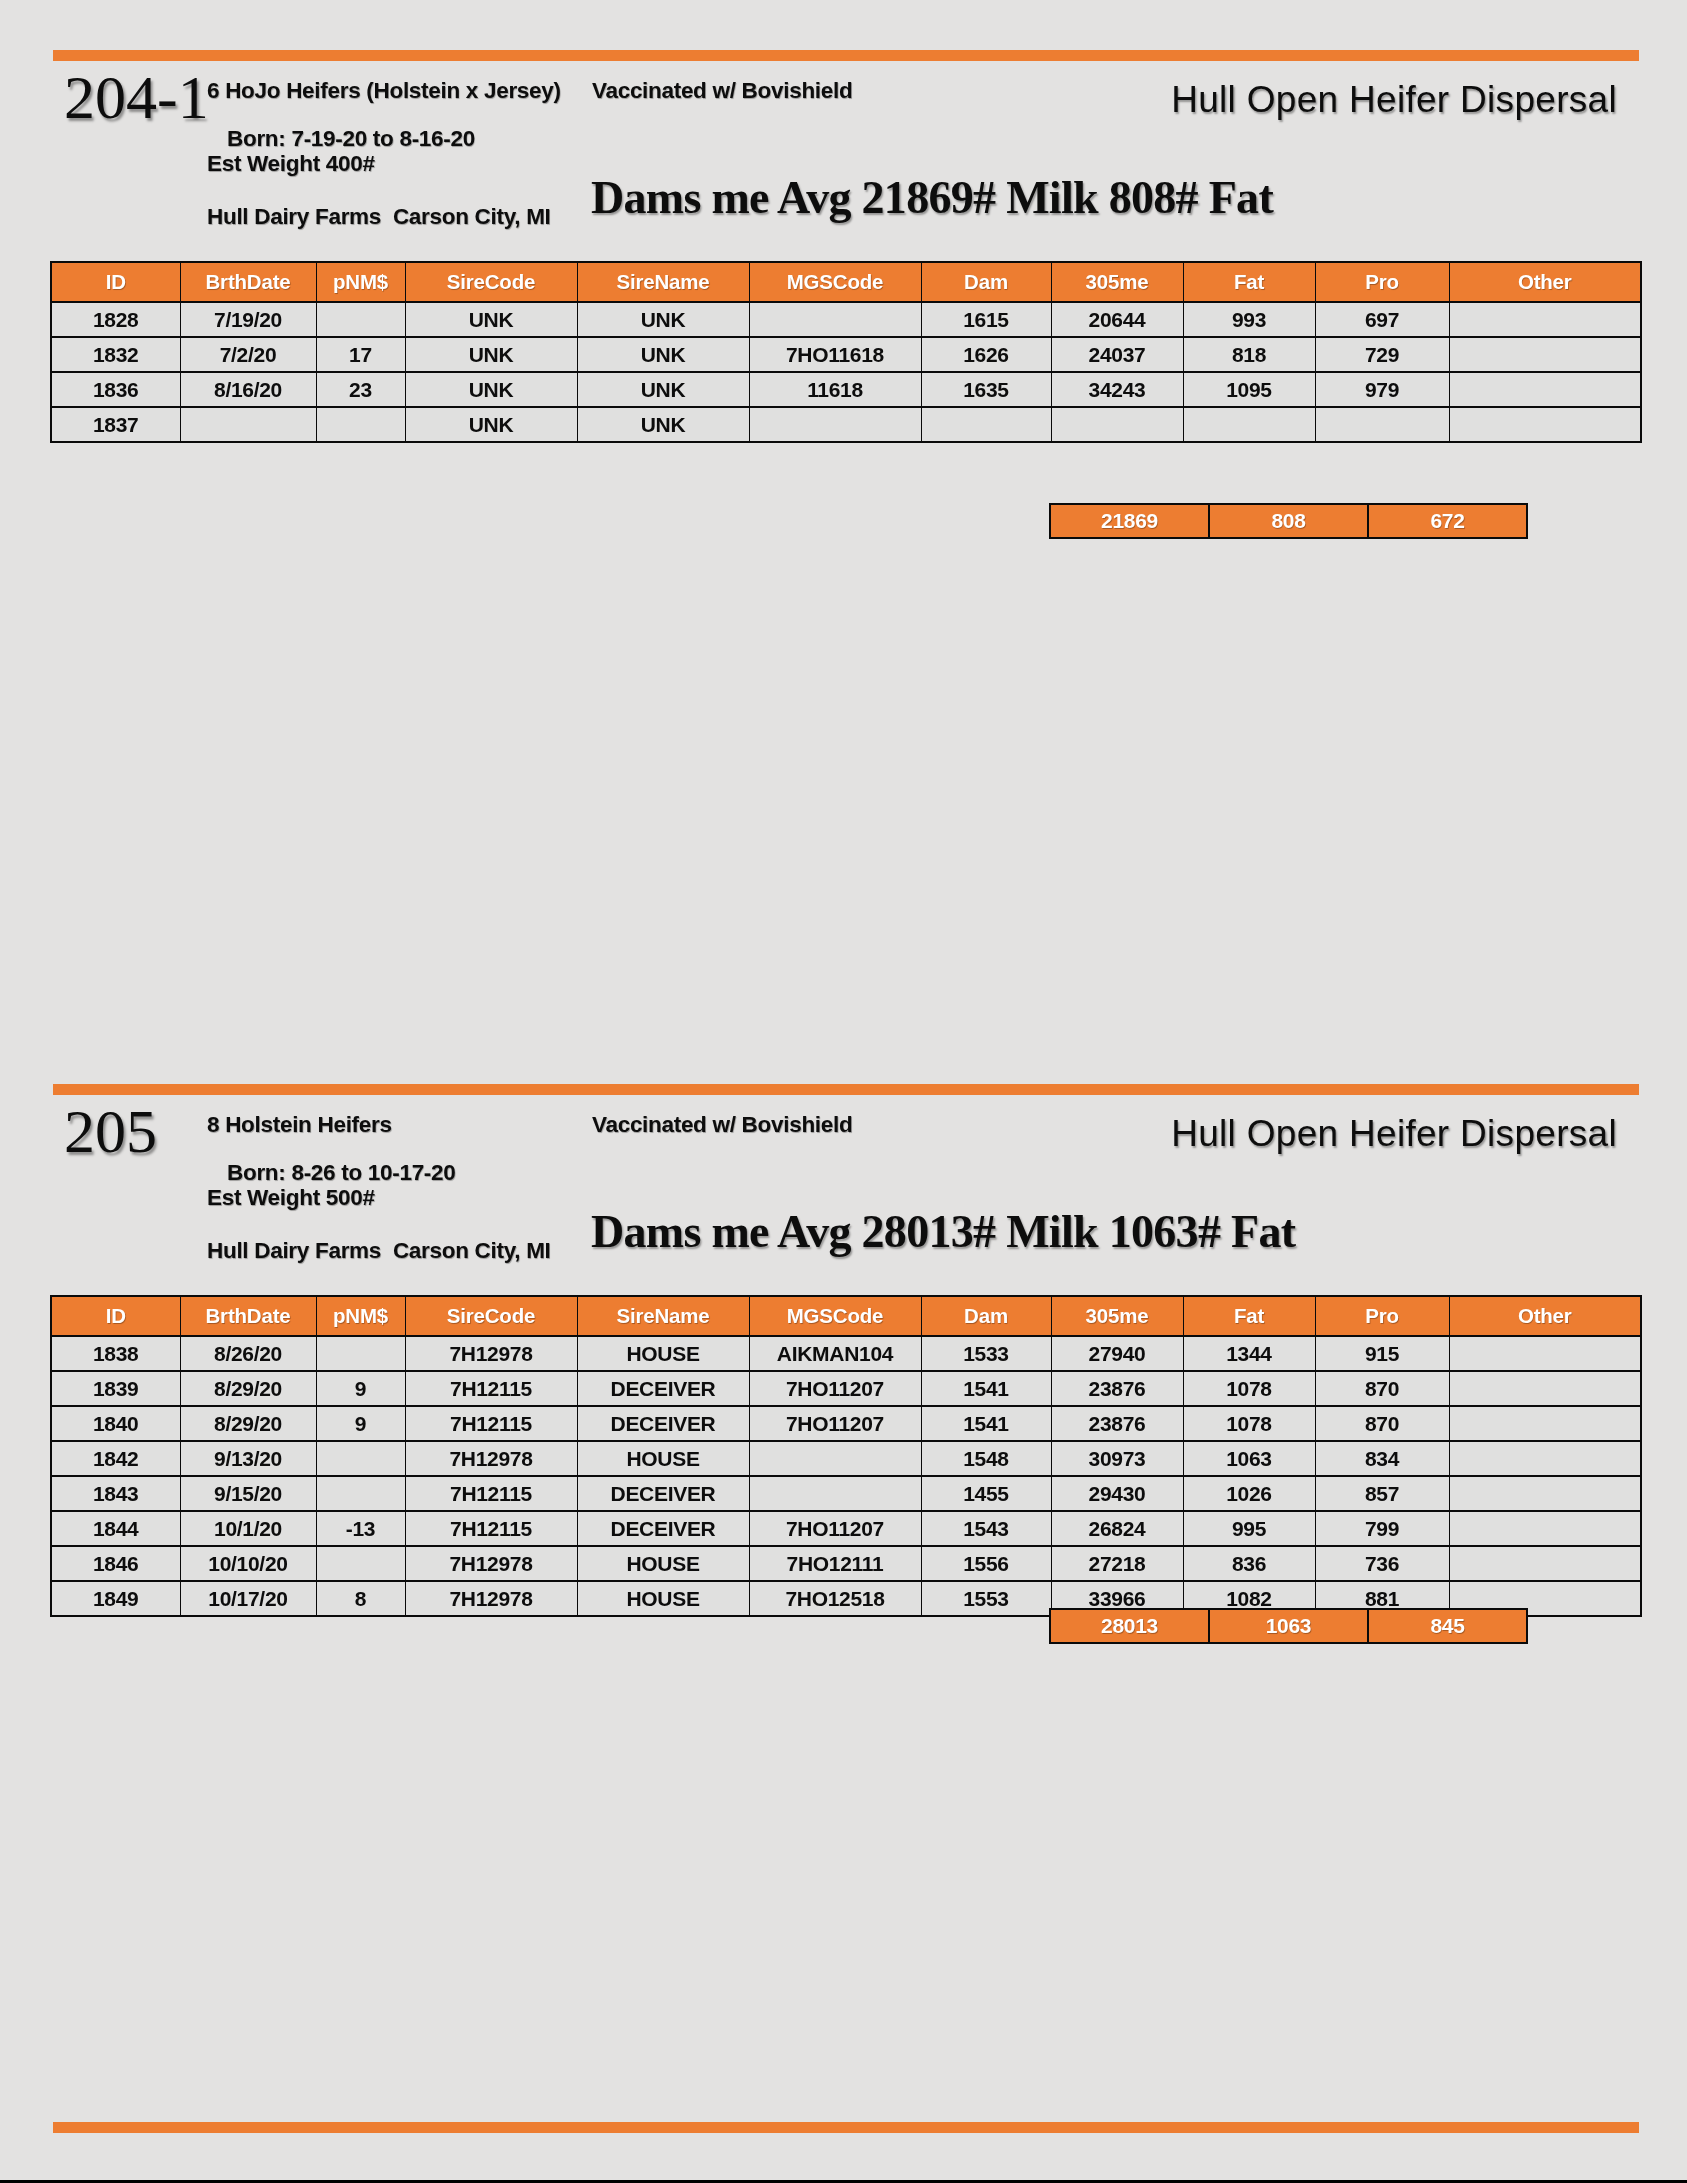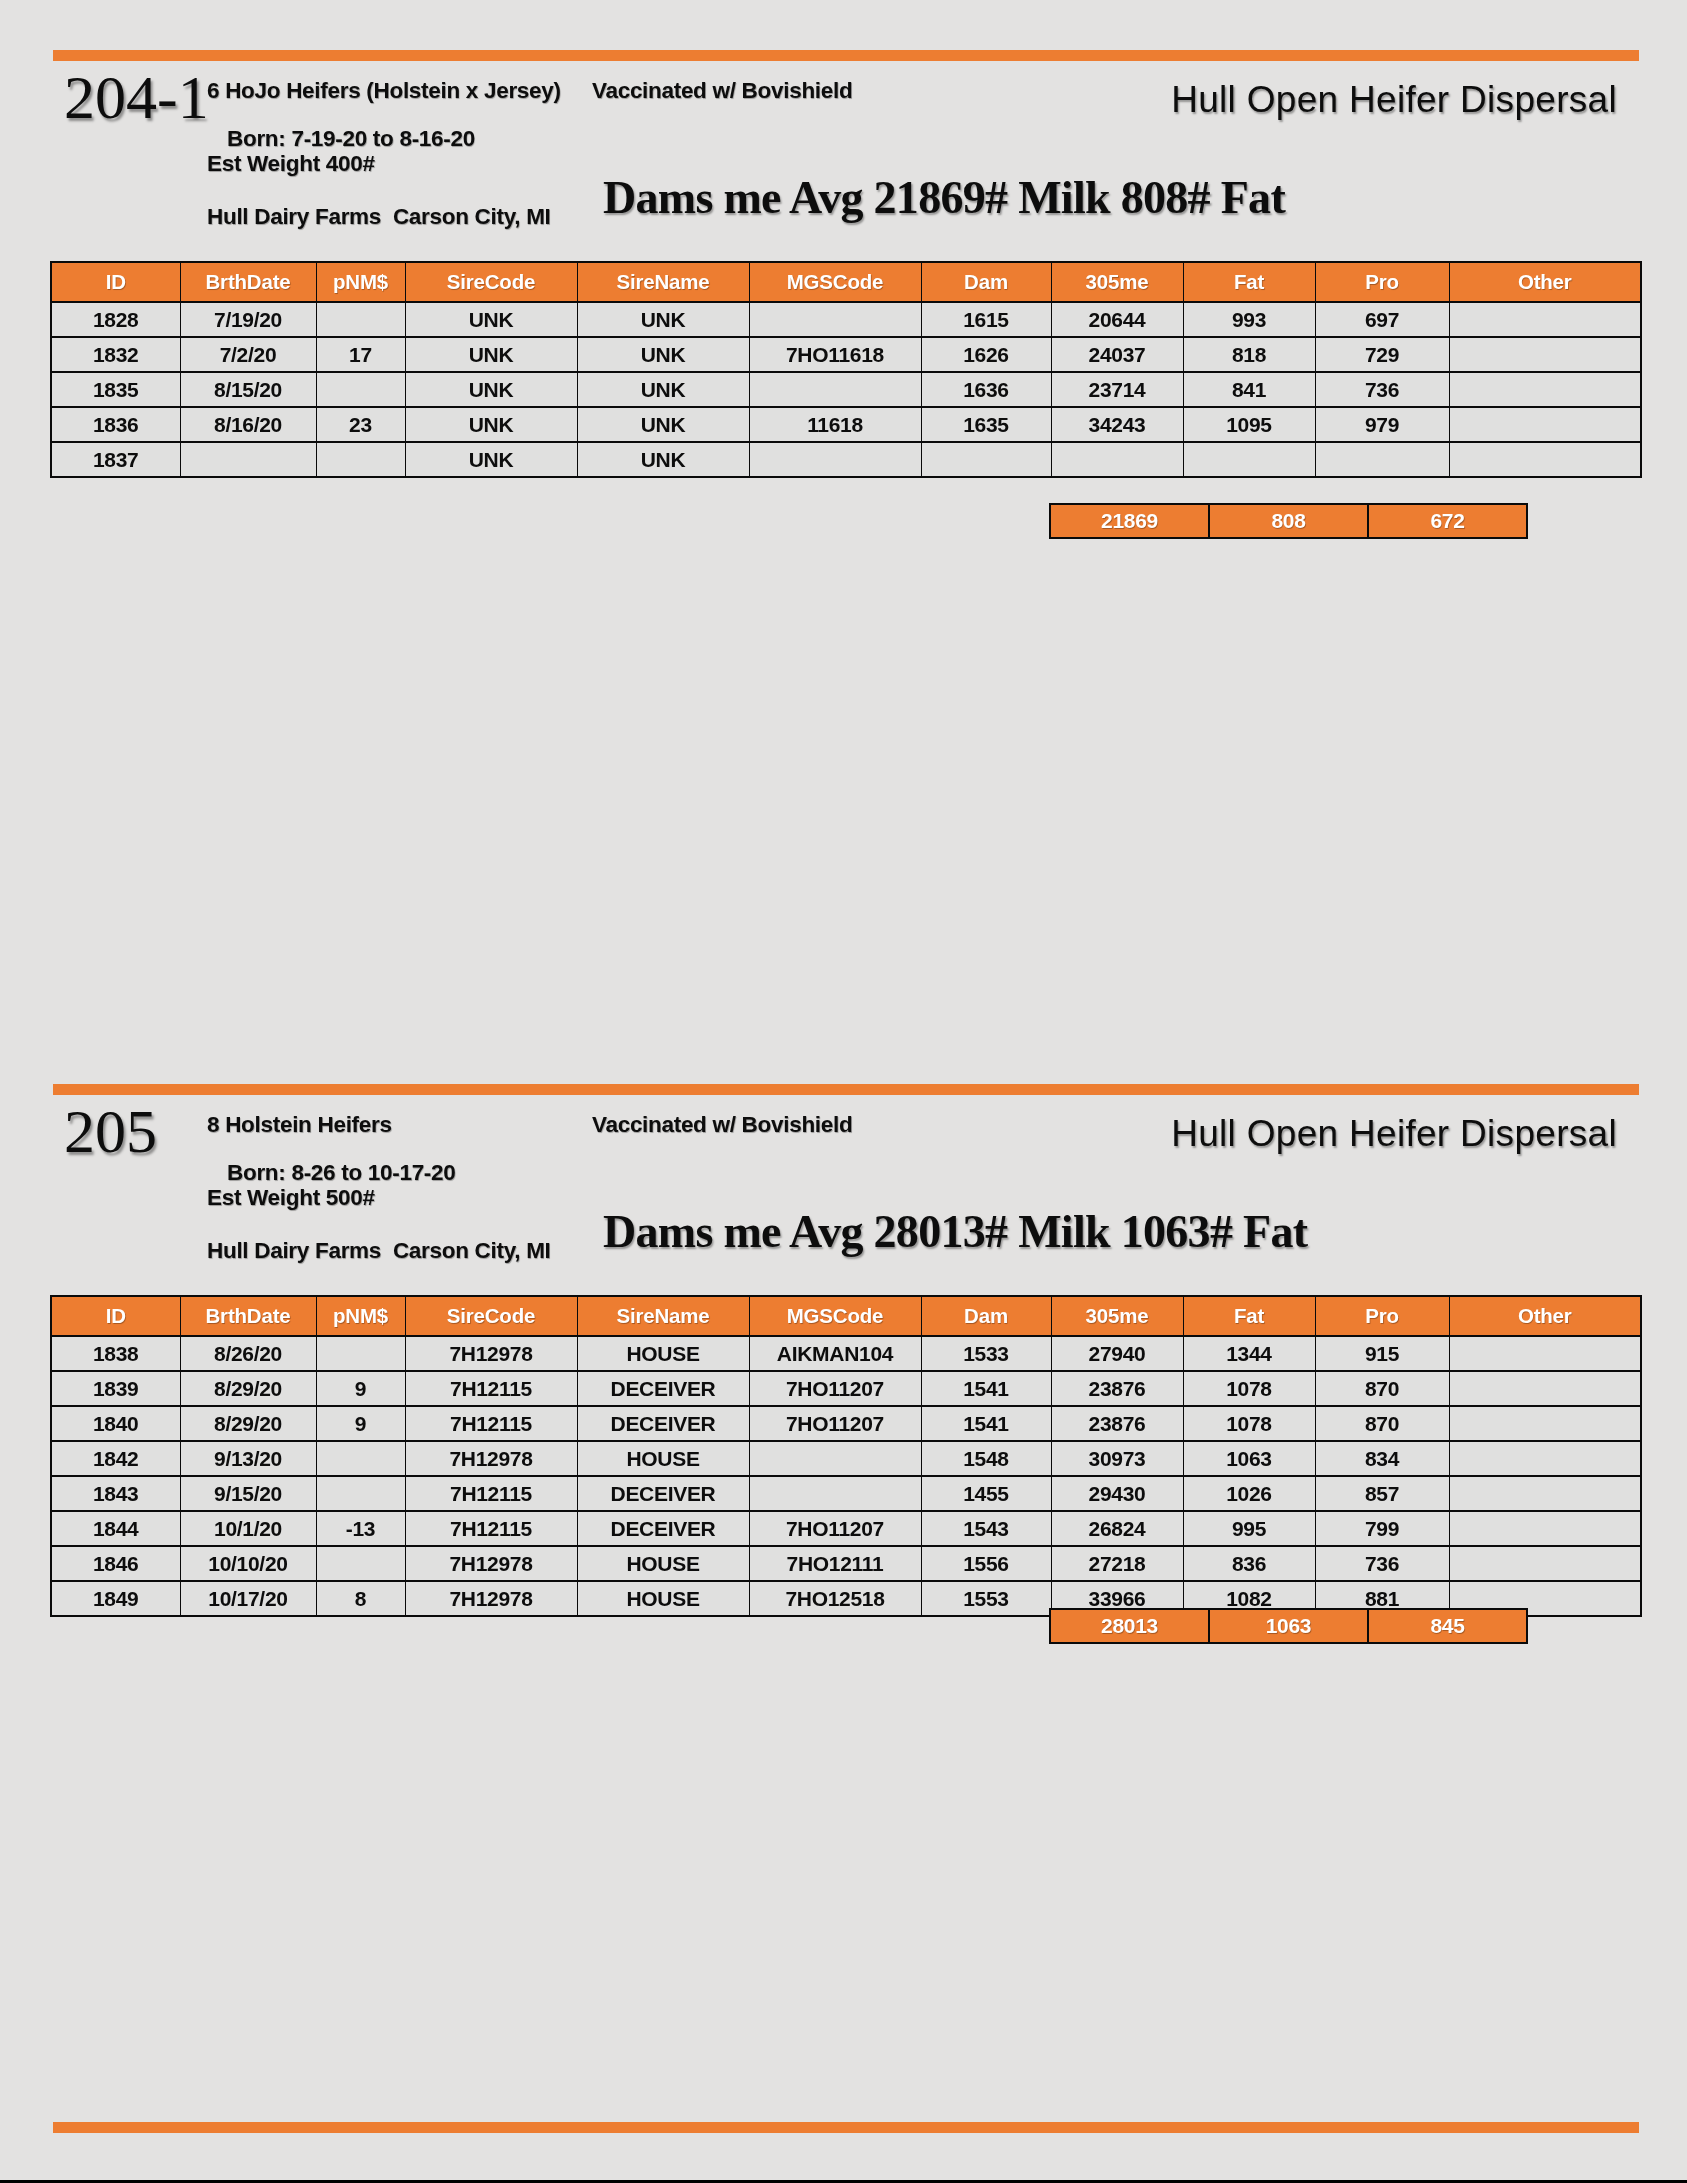--- a/index.html
+++ b/index.html
@@ -32,21 +32,21 @@
   .vacc  { left:592px; top:80px; }
 
   .sale-title {
     position:absolute; left:953px; top:81px; width:664px; text-align:right;
     font-size:37px; font-weight:400; line-height:1.05; letter-spacing:0.3px;
     text-shadow:1.3px 2px 2px rgba(0,0,0,0.35);
   }
   .dams {
     position:absolute; left:591px; top:173px; line-height:1.1;
     font-family:"Liberation Serif", serif; font-size:46px; font-weight:600;
-    letter-spacing:-0.7px; text-shadow:1.3px 2px 2px rgba(0,0,0,0.35);margin-left:12px;
+    letter-spacing:-0.7px; text-shadow:1.3px 2px 2px rgba(0,0,0,0.35);
   }
 
   table.data {
     position:absolute; left:50px; top:261px; width:1589px;
     border-collapse:collapse; table-layout:fixed;
     border:2.6px solid #0a0a0a;
   }
   table.data th {
     background:var(--accent); color:#ffffff;
     font-size:20.5px; font-weight:700; height:40px;
@@ -140,33 +140,20 @@
             <td>UNK</td>
             <td>UNK</td>
             <td>7HO11618</td>
             <td>1626</td>
             <td>24037</td>
             <td>818</td>
             <td>729</td>
             <td></td>
           </tr>
           <tr>
-            <td>1835</td>
-            <td>8/15/20</td>
-            <td></td>
-            <td>UNK</td>
-            <td>UNK</td>
-            <td></td>
-            <td>1636</td>
-            <td>23714</td>
-            <td>841</td>
-            <td>736</td>
-            <td></td>
-          </tr>
-          <tr>
             <td>1836</td>
             <td>8/16/20</td>
             <td>23</td>
             <td>UNK</td>
             <td>UNK</td>
             <td>11618</td>
             <td>1635</td>
             <td>34243</td>
             <td>1095</td>
             <td>979</td>

